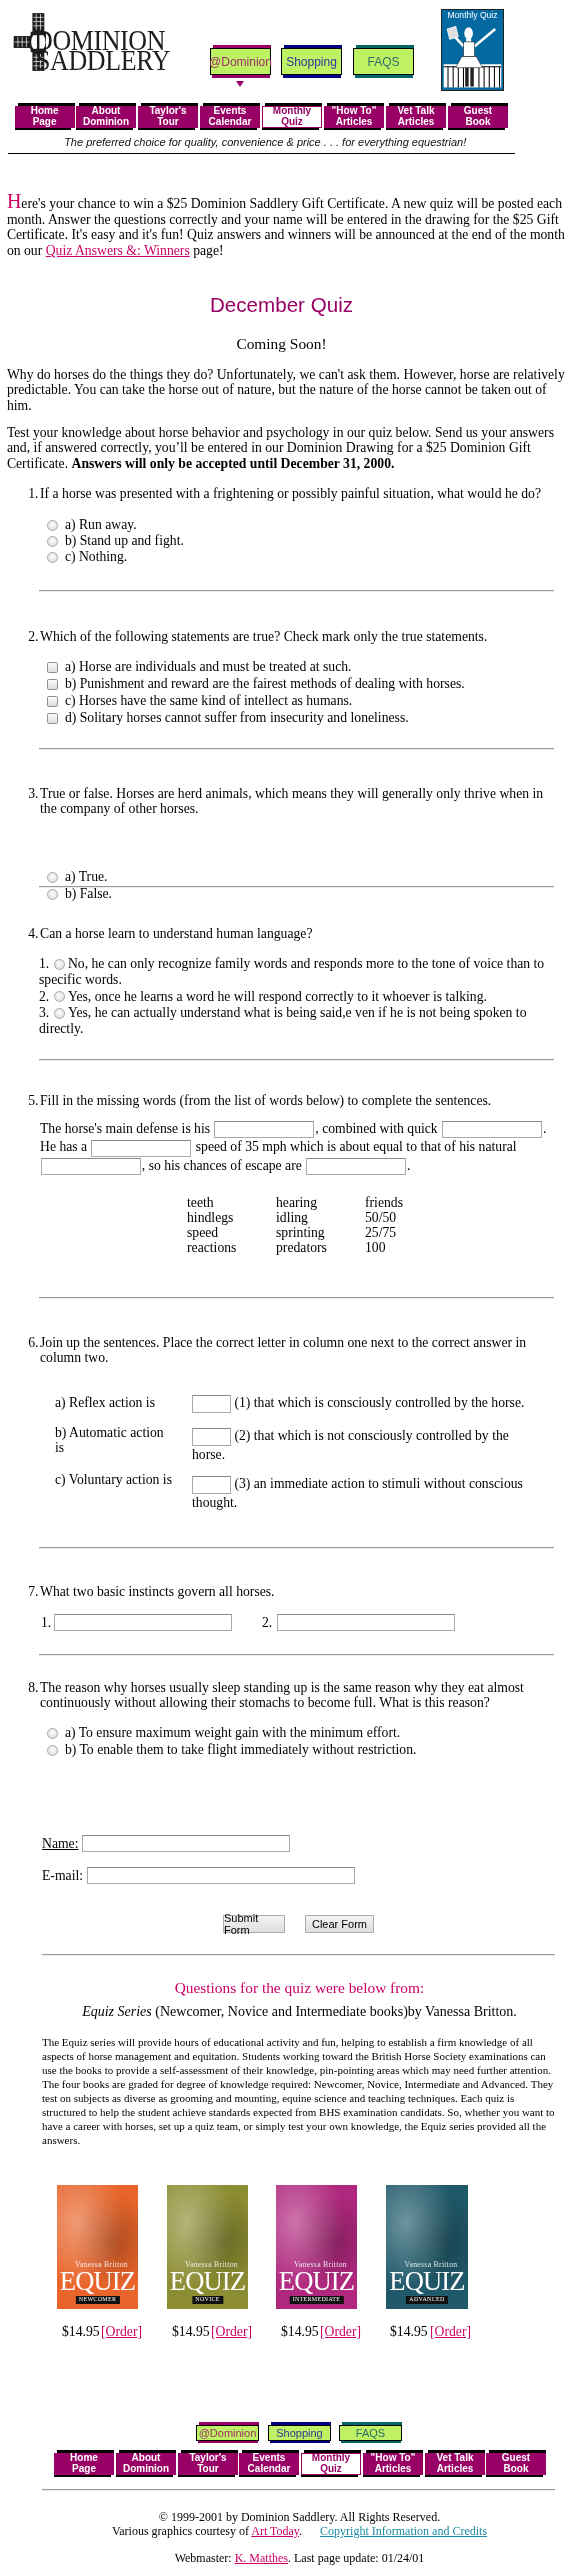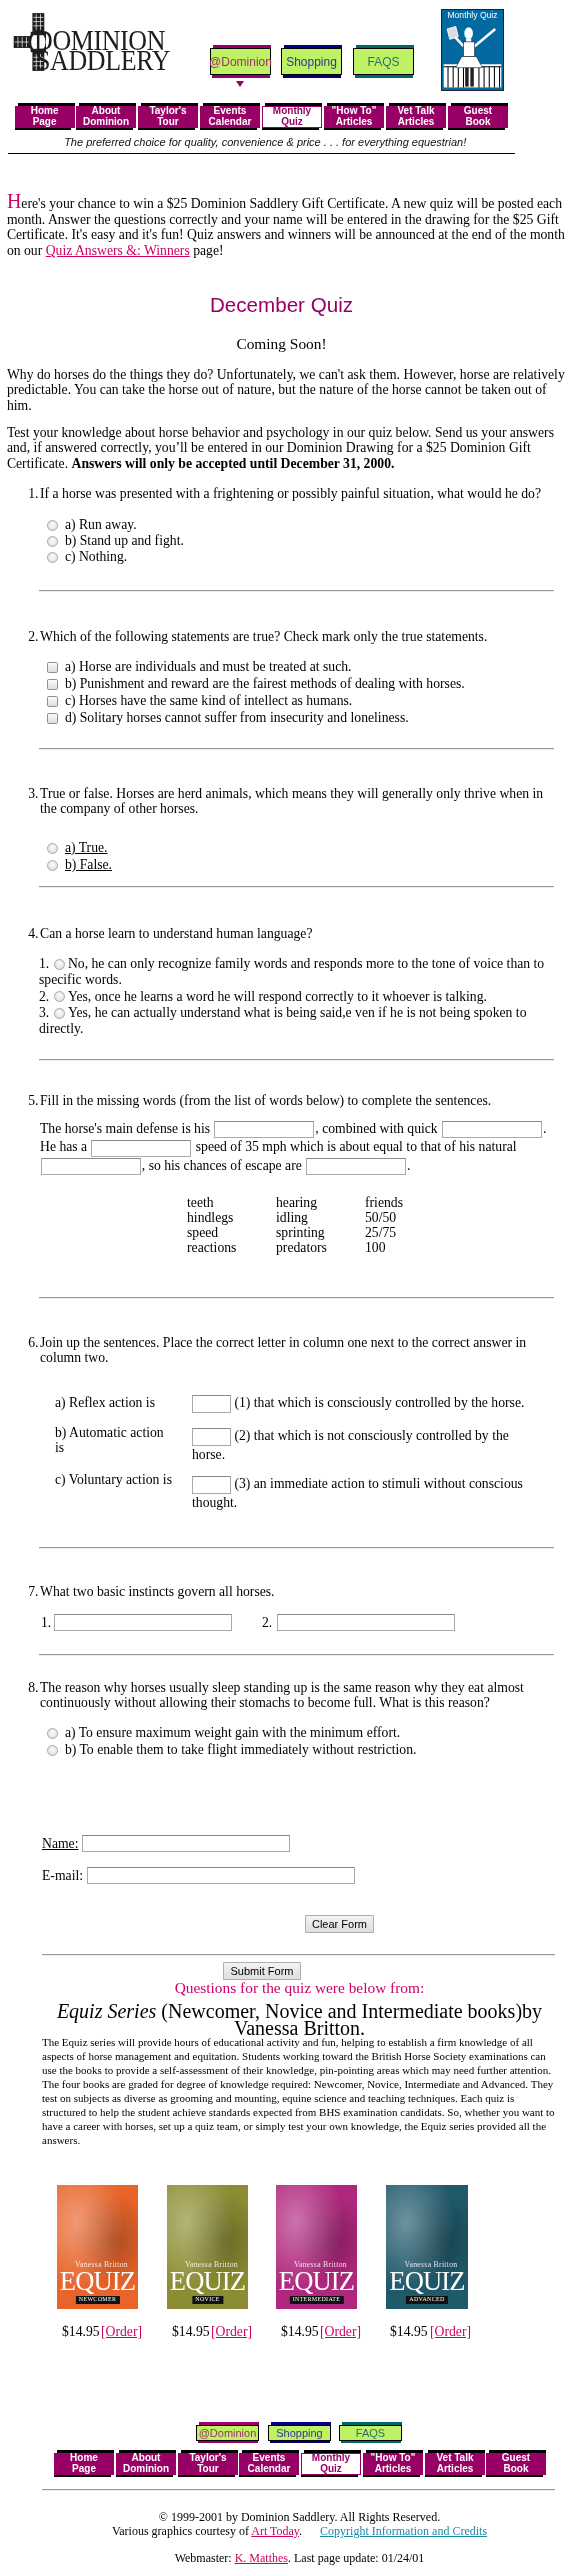--- a/index.html
+++ b/index.html
@@ -270,21 +270,21 @@
     <div class="opt"><label><input type="checkbox" class="check" style=""><span>b) Punishment and reward are the fairest methods of dealing with horses.</span></label></div>
     <div class="opt"><label><input type="checkbox" class="check" style=""><span>c) Horses have the same kind of intellect as humans.</span></label></div>
     <div class="opt"><label><input type="checkbox" class="check" style=""><span>d) Solitary horses cannot suffer from insecurity and loneliness.</span></label></div>
   </div>
   <div class="abs hr" style="left:39px;top:748px;width:515px;"></div>
 
   <div class="q" style="top:786px;">
     <span class="qnum">3.</span>
     <span>True or false. Horses are herd animals, which means they will generally only thrive when in the company of other horses.</span>
   </div>
-  <div class="opts" style="top:839px;text-decoration:underline;">
+  <div class="opts" style="top:868px;">
     <div class="opt"><label><input type="radio" name="q3" class="radio" style=""><span>a) True.</span></label></div>
     <div class="opt"><label><input type="radio" name="q3" class="radio" style=""><span>b) False.</span></label></div>
   </div>
   <div class="abs hr" style="left:39px;top:886px;width:515px;"></div>
 
   <div class="q" style="top:926px;">
     <span class="qnum">4.</span>
     <span>Can a horse learn to understand human language?</span>
   </div>
   <div class="abs q4opt" style="left:39px;top:956px;width:515px;">
@@ -363,27 +363,27 @@
   <div class="opts" style="top:1724px;">
     <div class="opt"><label><input type="radio" name="q8" class="radio" style=""><span>a) To ensure maximum weight gain with the minimum effort.</span></label></div>
     <div class="opt"><label><input type="radio" name="q8" class="radio" style=""><span>b) To enable them to take flight immediately without restriction.</span></label></div>
   </div>
 
   <span class="abs" style="left:42px;top:1836px;line-height:15.4px;text-decoration:underline;">Name:</span>
   <input type="text" class="txt abs" style="left: 82px; top: 1835px; width: 208px;" value="">
   <span class="abs" style="left:42px;top:1868px;line-height:15.4px;">E-mail:</span>
   <input type="text" class="txt abs" style="left: 87px; top: 1867px; width: 268px;" value="">
 
-  <div class="btn" style="left:223px;top:1915px;width:78px;margin-top:47px;">Submit Form</div>
+  <div class="btn" style="left:223px;top:1915px;width:62px;">Submit Form</div>
   <div class="btn" style="left:305px;top:1915px;width:69px;">Clear Form</div>
 
   <div class="abs hr" style="left:42px;top:1954px;width:513px;"></div>
 
   <div class="abs center src-head" style="left:42px;top:1978px;width:515px;">Questions for the quiz were below from:</div>
-  <div class="abs center" style="left:42px;top:2003px;width:515px;font-size:20px;line-height:17px;">
+  <div class="abs center" style="left:42px;top:2003px;width:515px;font-size:14px;line-height:17px;">
     <i>Equiz Series</i><span> (Newcomer, Novice and Intermediate books)by Vanessa Britton.</span>
   </div>
   <p class="abs src-desc" style="left:42px;top:2035px;width:513px;">The Equiz series will provide hours of educational activity and fun, helping to establish a firm knowledge of all aspects of horse management and equitation. Students working toward the British Horse Society examinations can use the books to provide a self-assessment of their knowledge, pin-pointing areas which may need further attention. The four books are graded for degree of knowledge required: Newcomer, Novice, Intermediate and Advanced. They test on subjects as diverse as grooming and mounting, equine science and teaching techniques. Each quiz is structured to help the student achieve standards expected from BHS examination candidats. So, whether you want to have a career with horses, set up a quiz team, or simply test your own knowledge, the Equiz series provided all the answers.</p>
 
   <div class="book" style="left: 57px; top: 2185px; background: rgb(232, 100, 42);">
     <div class="bk-horse" style="width:81px;height:124px;background:radial-gradient(ellipse at 25% 30%,rgba(255,255,255,.35),rgba(255,255,255,0) 55%),radial-gradient(ellipse at 70% 45%,rgba(0,0,0,.25),rgba(0,0,0,0) 50%);"></div>
     <div class="bk-author">Vanessa Britton</div>
     <div class="bk-title">EQUIZ</div>
     <div class="bk-level">NEWCOMER</div>
   </div>

